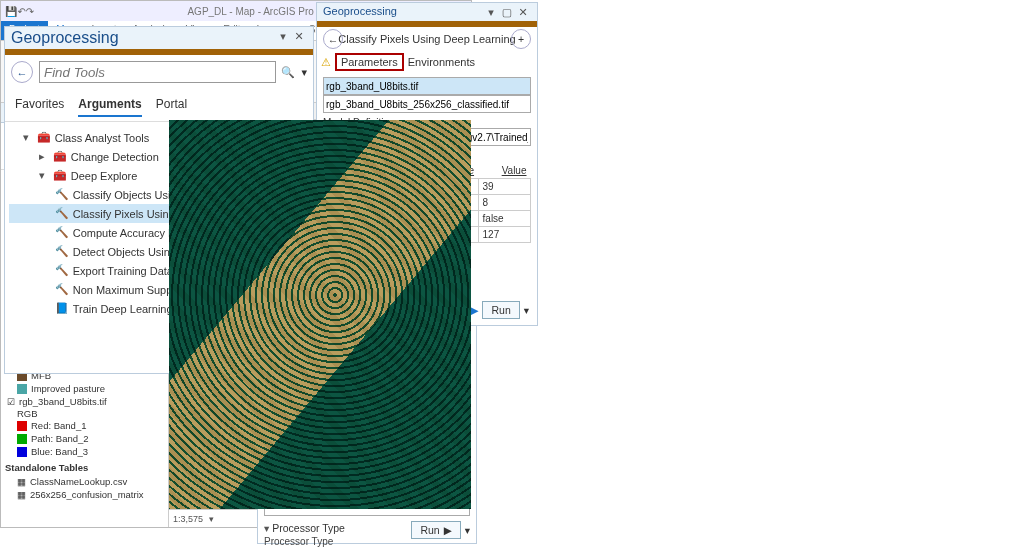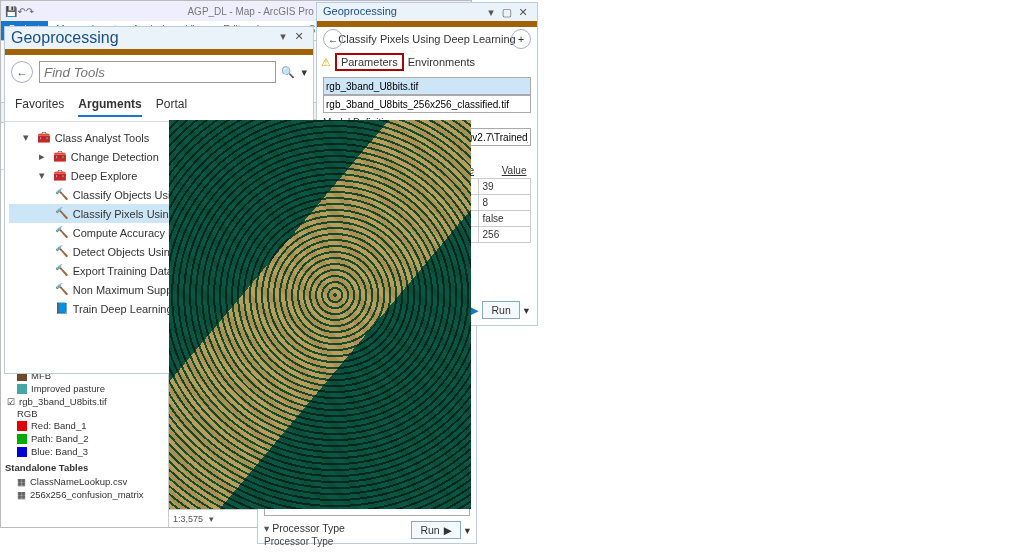--- a/index.html
+++ b/index.html
@@ -252,21 +252,21 @@
       <tr>
             <td>batch_size</td>
             <td>8</td>
           </tr>
       <tr>
             <td>predict_background</td>
             <td>false</td>
           </tr>
       <tr>
             <td>tile_size</td>
-            <td>256</td>
+            <td>127</td>
           </tr>
     </tbody>
       </table>
   </div>
   <div class="runrow">
     <span style="color:#1a75cf">▶</span>
     <div class="runbtn">
         <span>Run</span>
       </div>
     <span>▾</span>

